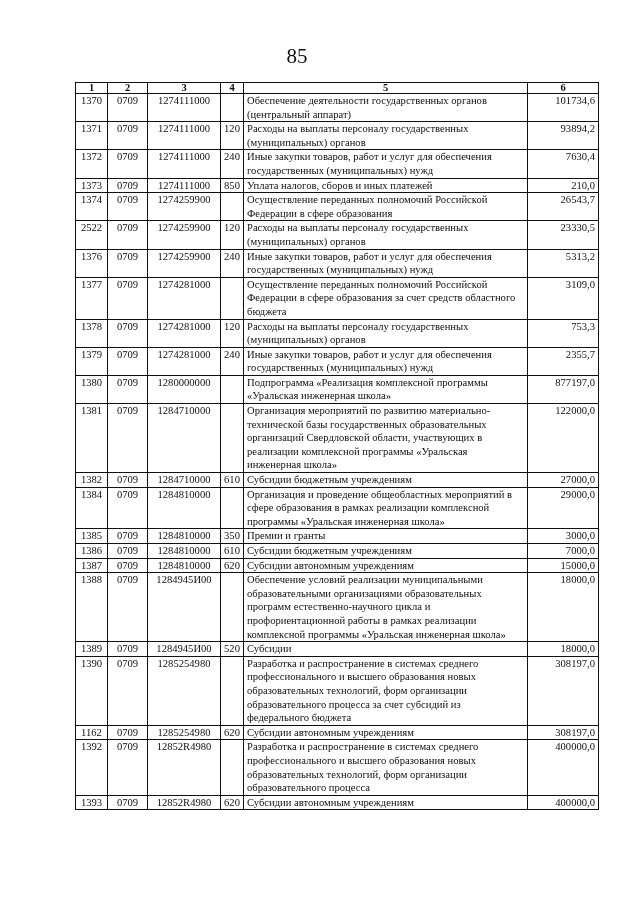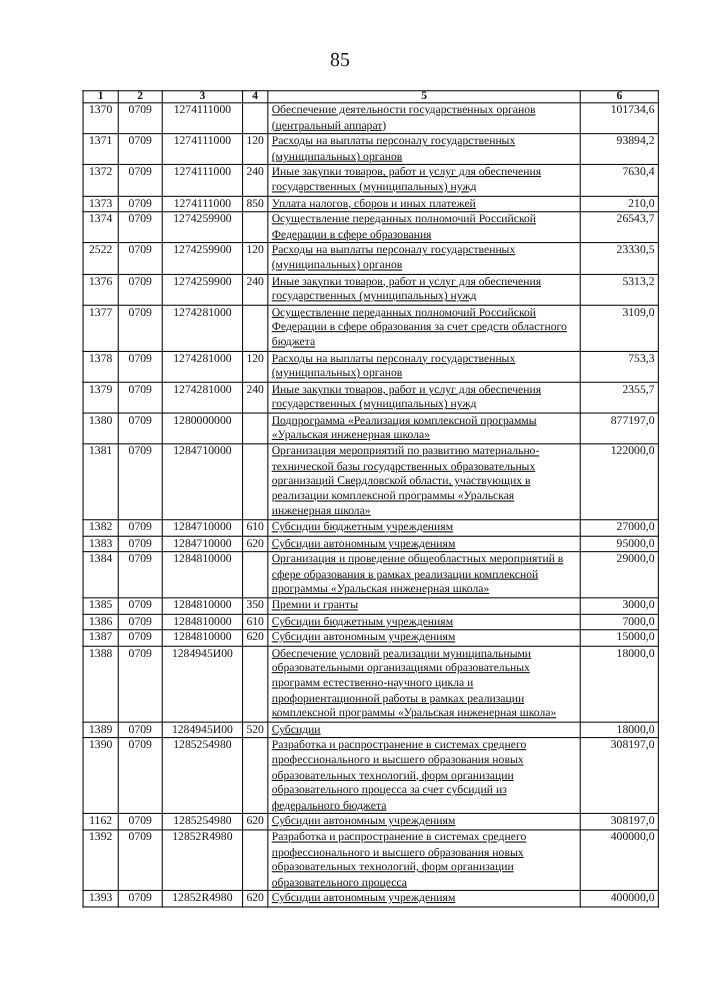--- a/index.html
+++ b/index.html
@@ -1,26 +1,26 @@
 <!DOCTYPE html>
 <html><head>
   <meta charset="utf-8">
   <style>
     html, body { margin: 0; padding: 0; background: #ffffff; }
     body { width: 640px; height: 905px; position: relative; overflow: hidden;
            font-family: "Liberation Serif", "DejaVu Serif", serif; color: #111; }
-    .page-number { position: absolute; top: 44px; left: 12px; width: 594px; text-align: center;
-                   font-size: 18px; }
+    .page-number { position: absolute; top: 44px; left: 0; width: 594px; text-align: center;
+                   font-size: 21px; }
     table.budget { position: absolute; top: 82px; left: 75px; border-collapse: collapse;
                    width: 523px; table-layout: fixed; font-size: 10.6px; line-height: 13.6px; }
     table.budget th, table.budget td { border: 1px solid #111; padding: 0 3px; vertical-align: top; }
     table.budget th { font-weight: bold; text-align: center; height: 10px; line-height: 10px; font-size: 10.5px; }
     td.c1, td.c2, td.c3, td.c4 { text-align: center; }
     td.c4 { text-align: center; padding-right: 2px; }
-    td.c5 { text-align: left; padding-left: 2px; text-decoration: underline; }
+    td.c5 { text-align: left; padding-left: 2px; }
     td.c6 { text-align: right; vertical-align: bottom; padding-right: 1px; }
     col.w1 { width: 32px; } col.w2 { width: 40px; } col.w3 { width: 73px; }
     col.w4 { width: 23px; } col.w5 { width: 284px; } col.w6 { width: 71px; }
   </style>
 </head>
 <body>
 
 <div class="page-number">85</div>
 
 <table class="budget">
@@ -141,28 +141,20 @@
       </tr>
       <tr>
         <td class="c1">1382</td>
         <td class="c2">0709</td>
         <td class="c3">1284710000</td>
         <td class="c4">610</td>
         <td class="c5">Субсидии бюджетным учреждениям</td>
         <td class="c6">27000,0</td>
       </tr>
       <tr>
-        <td class="c1">1383</td>
-        <td class="c2">0709</td>
-        <td class="c3">1284710000</td>
-        <td class="c4">620</td>
-        <td class="c5">Субсидии автономным учреждениям</td>
-        <td class="c6">95000,0</td>
-      </tr>
-      <tr>
         <td class="c1">1384</td>
         <td class="c2">0709</td>
         <td class="c3">1284810000</td>
         <td class="c4"></td>
         <td class="c5">Организация и проведение общеобластных мероприятий в сфере образования в рамках реализации комплексной программы «Уральская инженерная школа»</td>
         <td class="c6">29000,0</td>
       </tr>
       <tr>
         <td class="c1">1385</td>
         <td class="c2">0709</td>

